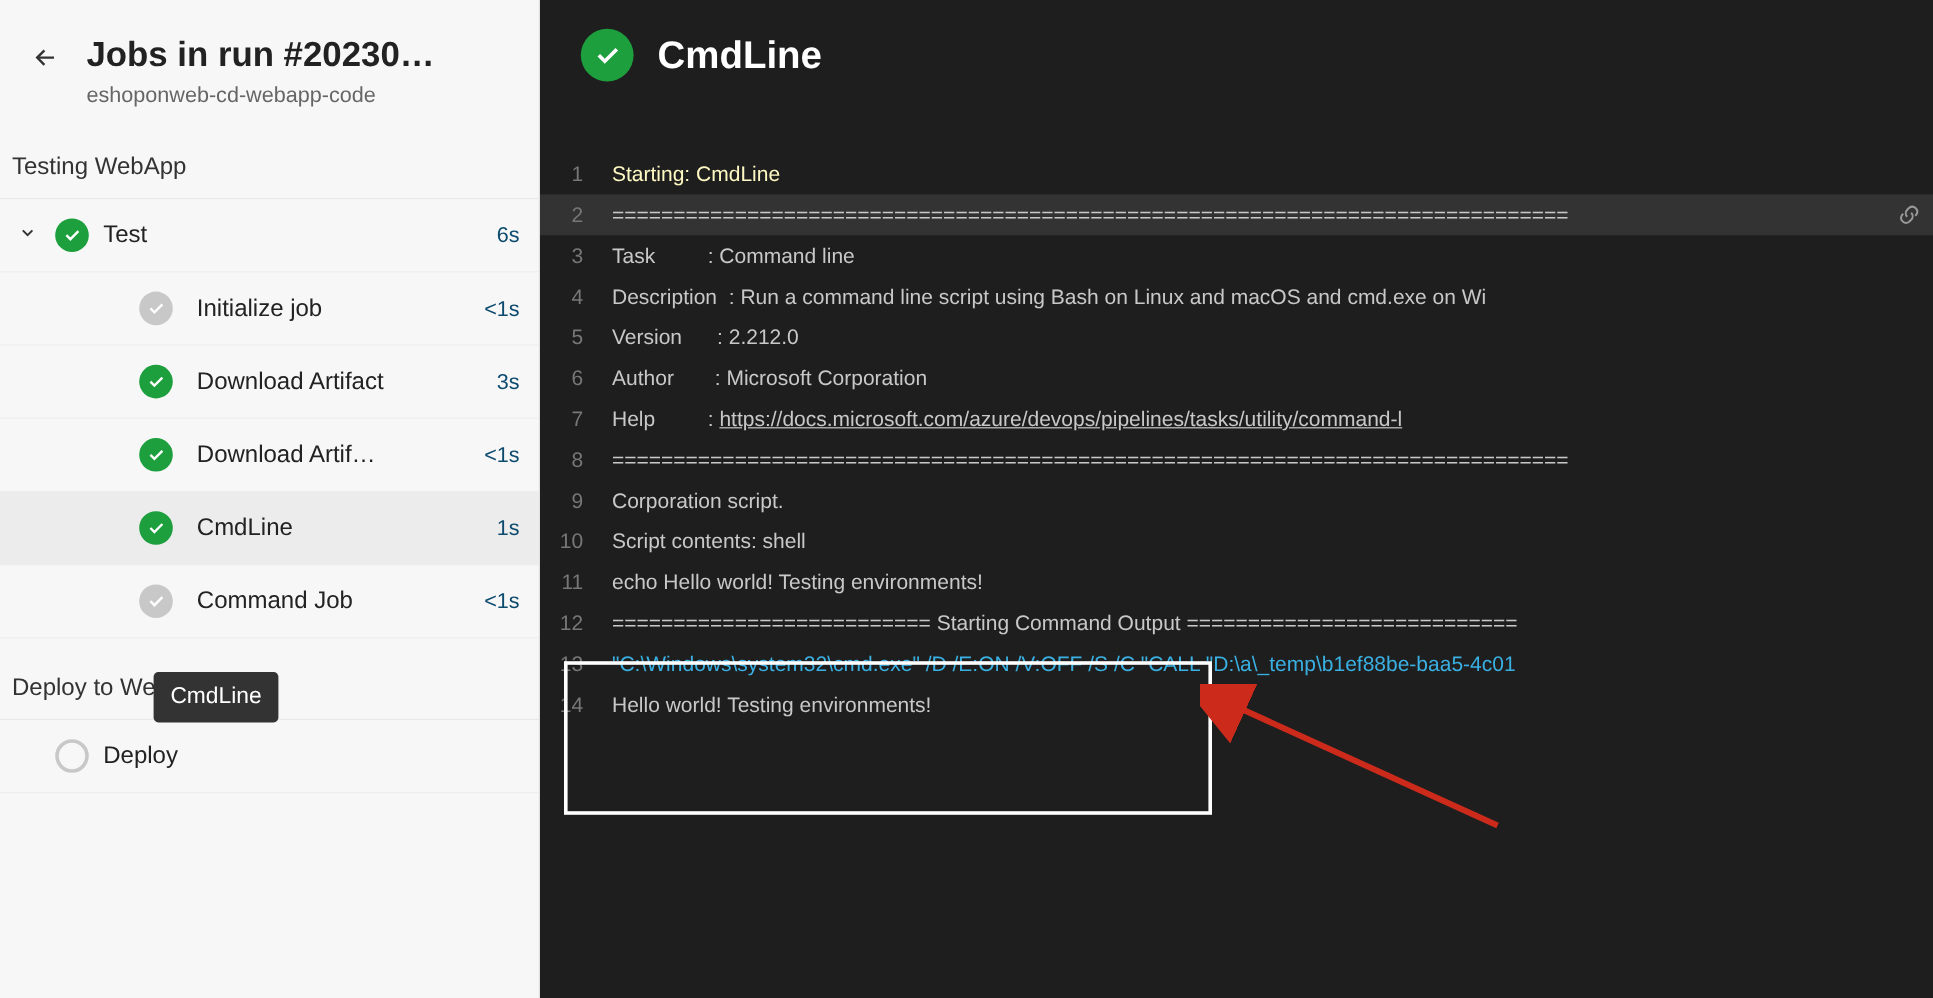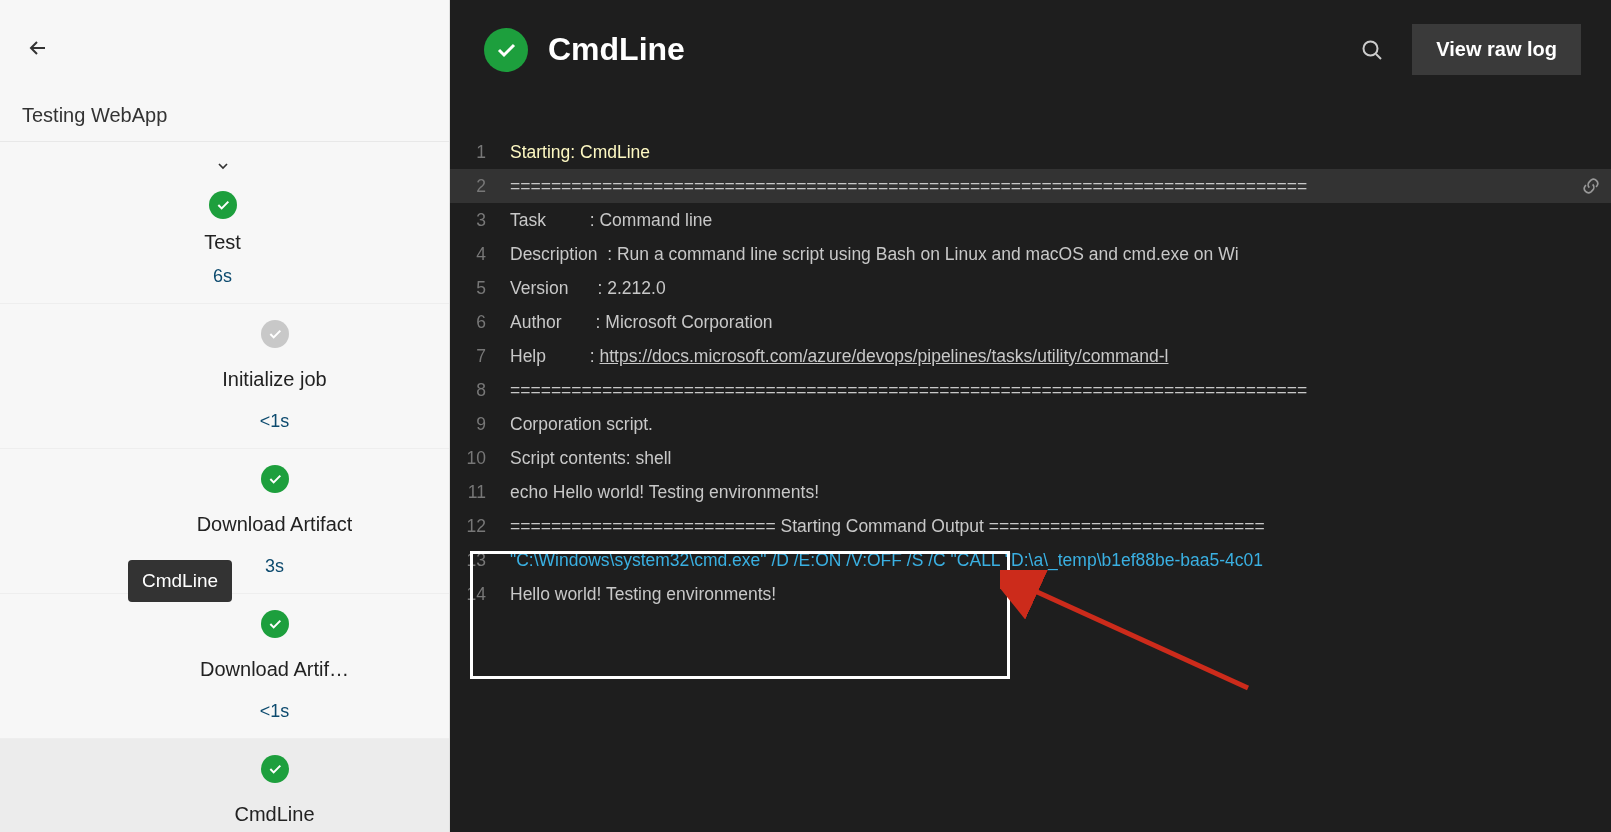--- a/index.html
+++ b/index.html
@@ -24,31 +24,30 @@
   }
   .sb-back { 
     width: 36px; height: 36px; display:flex; align-items:center; justify-content:center;
     font-size: 24px; color:#333; cursor:pointer;
   }
   .sb-title-block { flex:1; overflow:hidden; }
   .sb-title { font-size: 29px; font-weight: 600; white-space:nowrap; overflow:hidden; text-overflow: ellipsis; }
   .sb-sub { font-size: 18px; color:#666; margin-top:6px; }
 
   .stage-header {
-    font-size: 20px; color:#333; padding: 14px 22px;
+    font-size: 20px; color:#333; padding: 14px 10px;
     border-bottom: 1px solid #e8e8e8;
   }
   .stage-header.second { padding-top: 30px; }
 
   .job-row, .step-row {
     display:flex; align-items:center;
     padding: 16px 16px;
     border-bottom: 1px solid #eee;
     cursor:pointer;
-    flex-direction:column;
   }
   .job-row { gap: 12px; padding-left: 12px; }
   .step-row { gap: 20px; padding-left: 116px; }
   .step-row.selected { background:#ececec; }
   .chevron { width:22px; text-align:center; font-size:18px; color:#333; }
   .status-icon {
     width:28px; height:28px; border-radius:50%;
     display:flex; align-items:center; justify-content:center;
     flex-shrink:0;
   }
@@ -134,20 +133,24 @@
 <body>
 
 <div class="sidebar">
   <div class="sb-header">
     <div class="sb-back">
       <svg viewBox="0 0 24 24" width="24" height="24" fill="none" stroke="currentColor" stroke-width="2">
           <path d="M19 12H5"></path>
           <path d="M11 18l-6-6 6-6"></path>
         </svg>
     </div>
+    <div class="sb-title-block">
+      <div class="sb-title">Jobs in run #20230…</div>
+      <div class="sb-sub">eshoponweb-cd-webapp-code</div>
+    </div>
   </div>
 
   <div id="stages-mount">
       <div class="stage-header">Testing WebApp</div>
       <div class="job-row">
         <div class="chevron"><svg width="16" height="16" viewBox="0 0 24 24" fill="none" stroke="currentColor" stroke-width="2.5">
             <path d="M6 9l6 6 6-6"></path>
           </svg></div>
         <div class="status-icon status-green">
           <svg viewBox="0 0 24 24" fill="none" stroke="currentColor" stroke-width="3">
@@ -215,29 +218,20 @@
 <div class="tooltip">CmdLine</div>
 
 <div class="main">
   <div class="main-header">
     <div class="hdr-status">
       <svg viewBox="0 0 24 24" fill="none" stroke="currentColor" stroke-width="3">
           <path d="M5 12l5 5L20 7"></path>
         </svg>
     </div>
     <div class="hdr-title">CmdLine</div>
-    <div class="hdr-actions">
-      <div class="search-btn">
-        <svg viewBox="0 0 24 24" fill="none" stroke="currentColor" stroke-width="2">
-            <circle cx="10.5" cy="10.5" r="7"></circle>
-            <path d="M21 21l-5-5"></path>
-          </svg>
-      </div>
-      <button class="raw-log-btn">View raw log</button>
-    </div>
   </div>
 
   <div class="log" id="log-mount">
       <div class="log-line"><div class="ln">1</div><div class="content"><span class="green">Starting: CmdLine</span></div><div class="perma"></div></div>
       <div class="log-line selected"><div class="ln">2</div><div class="content"><span>==============================================================================</span></div><div class="perma"><svg viewBox="0 0 24 24" fill="none" stroke="currentColor" stroke-width="2">
             <path d="M10 14a5 5 0 0 1 0-7l2-2a5 5 0 0 1 7 7l-1 1"></path>
             <path d="M14 10a5 5 0 0 1 0 7l-2 2a5 5 0 0 1-7-7l1-1"></path>
           </svg></div></div>
       <div class="log-line"><div class="ln">3</div><div class="content"><span>Task         : Command line</span></div><div class="perma"></div></div>
       <div class="log-line"><div class="ln">4</div><div class="content"><span>Description  : Run a command line script using Bash on Linux and macOS and cmd.exe on Wi</span></div><div class="perma"></div></div>

